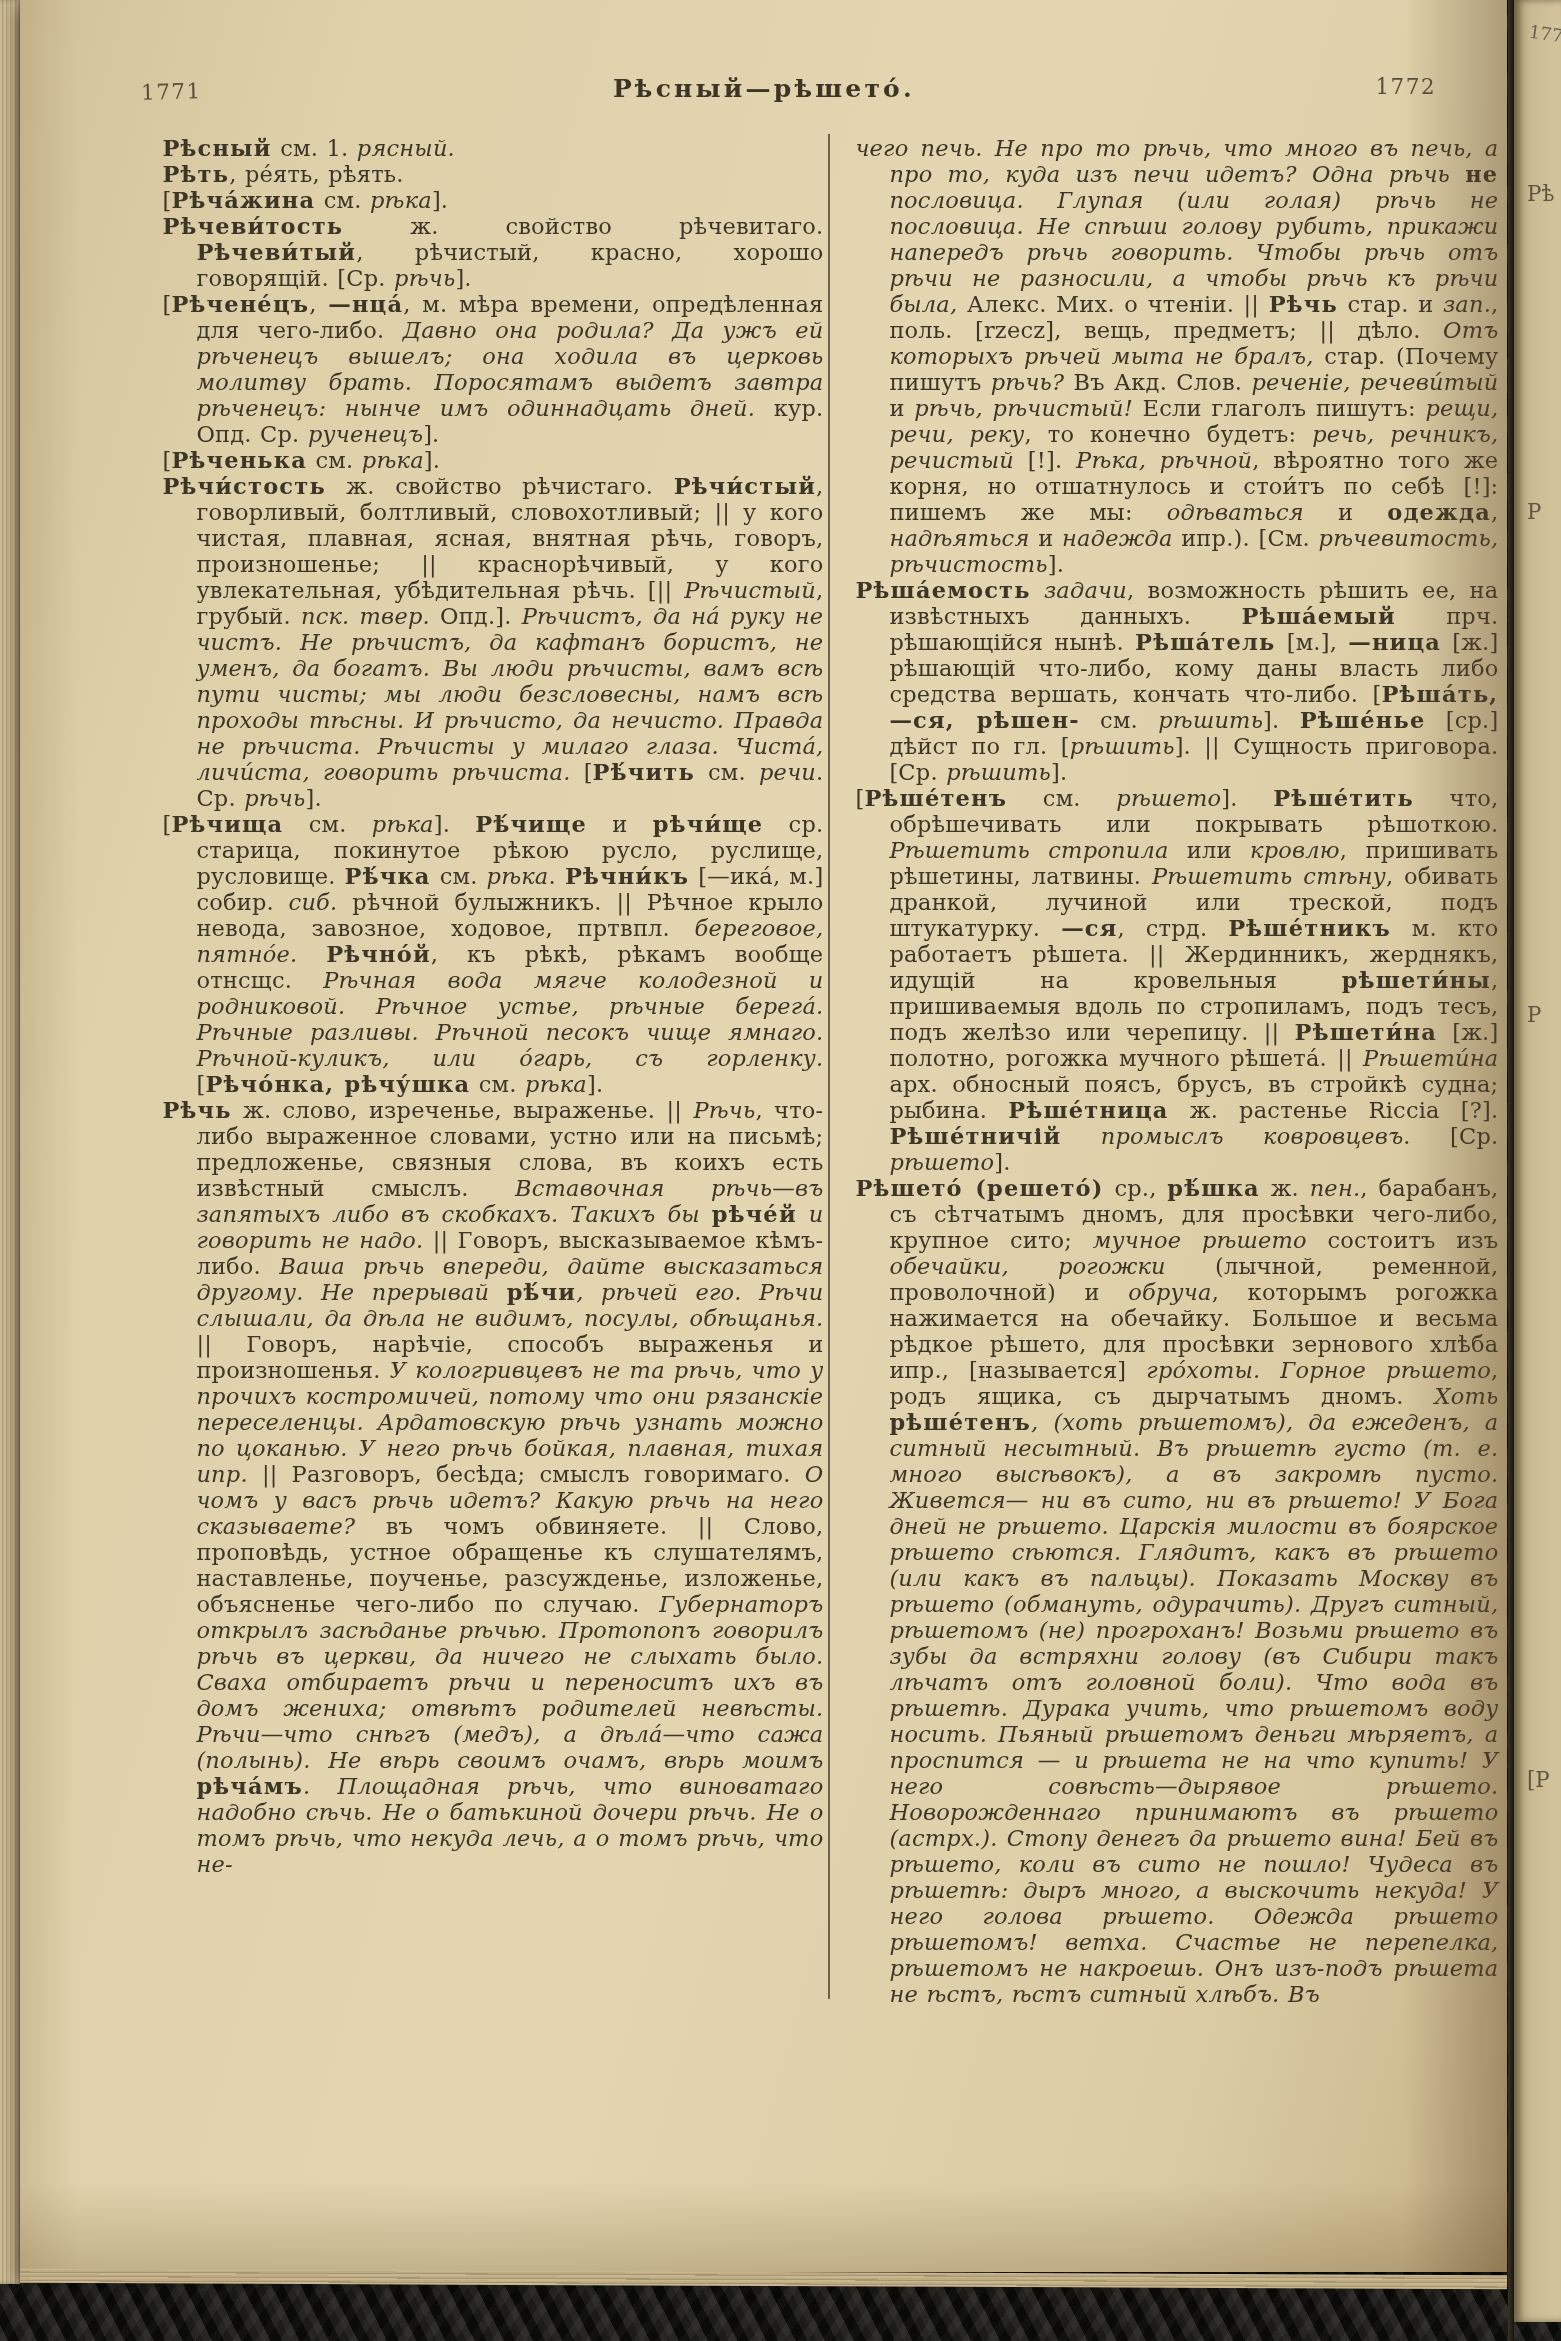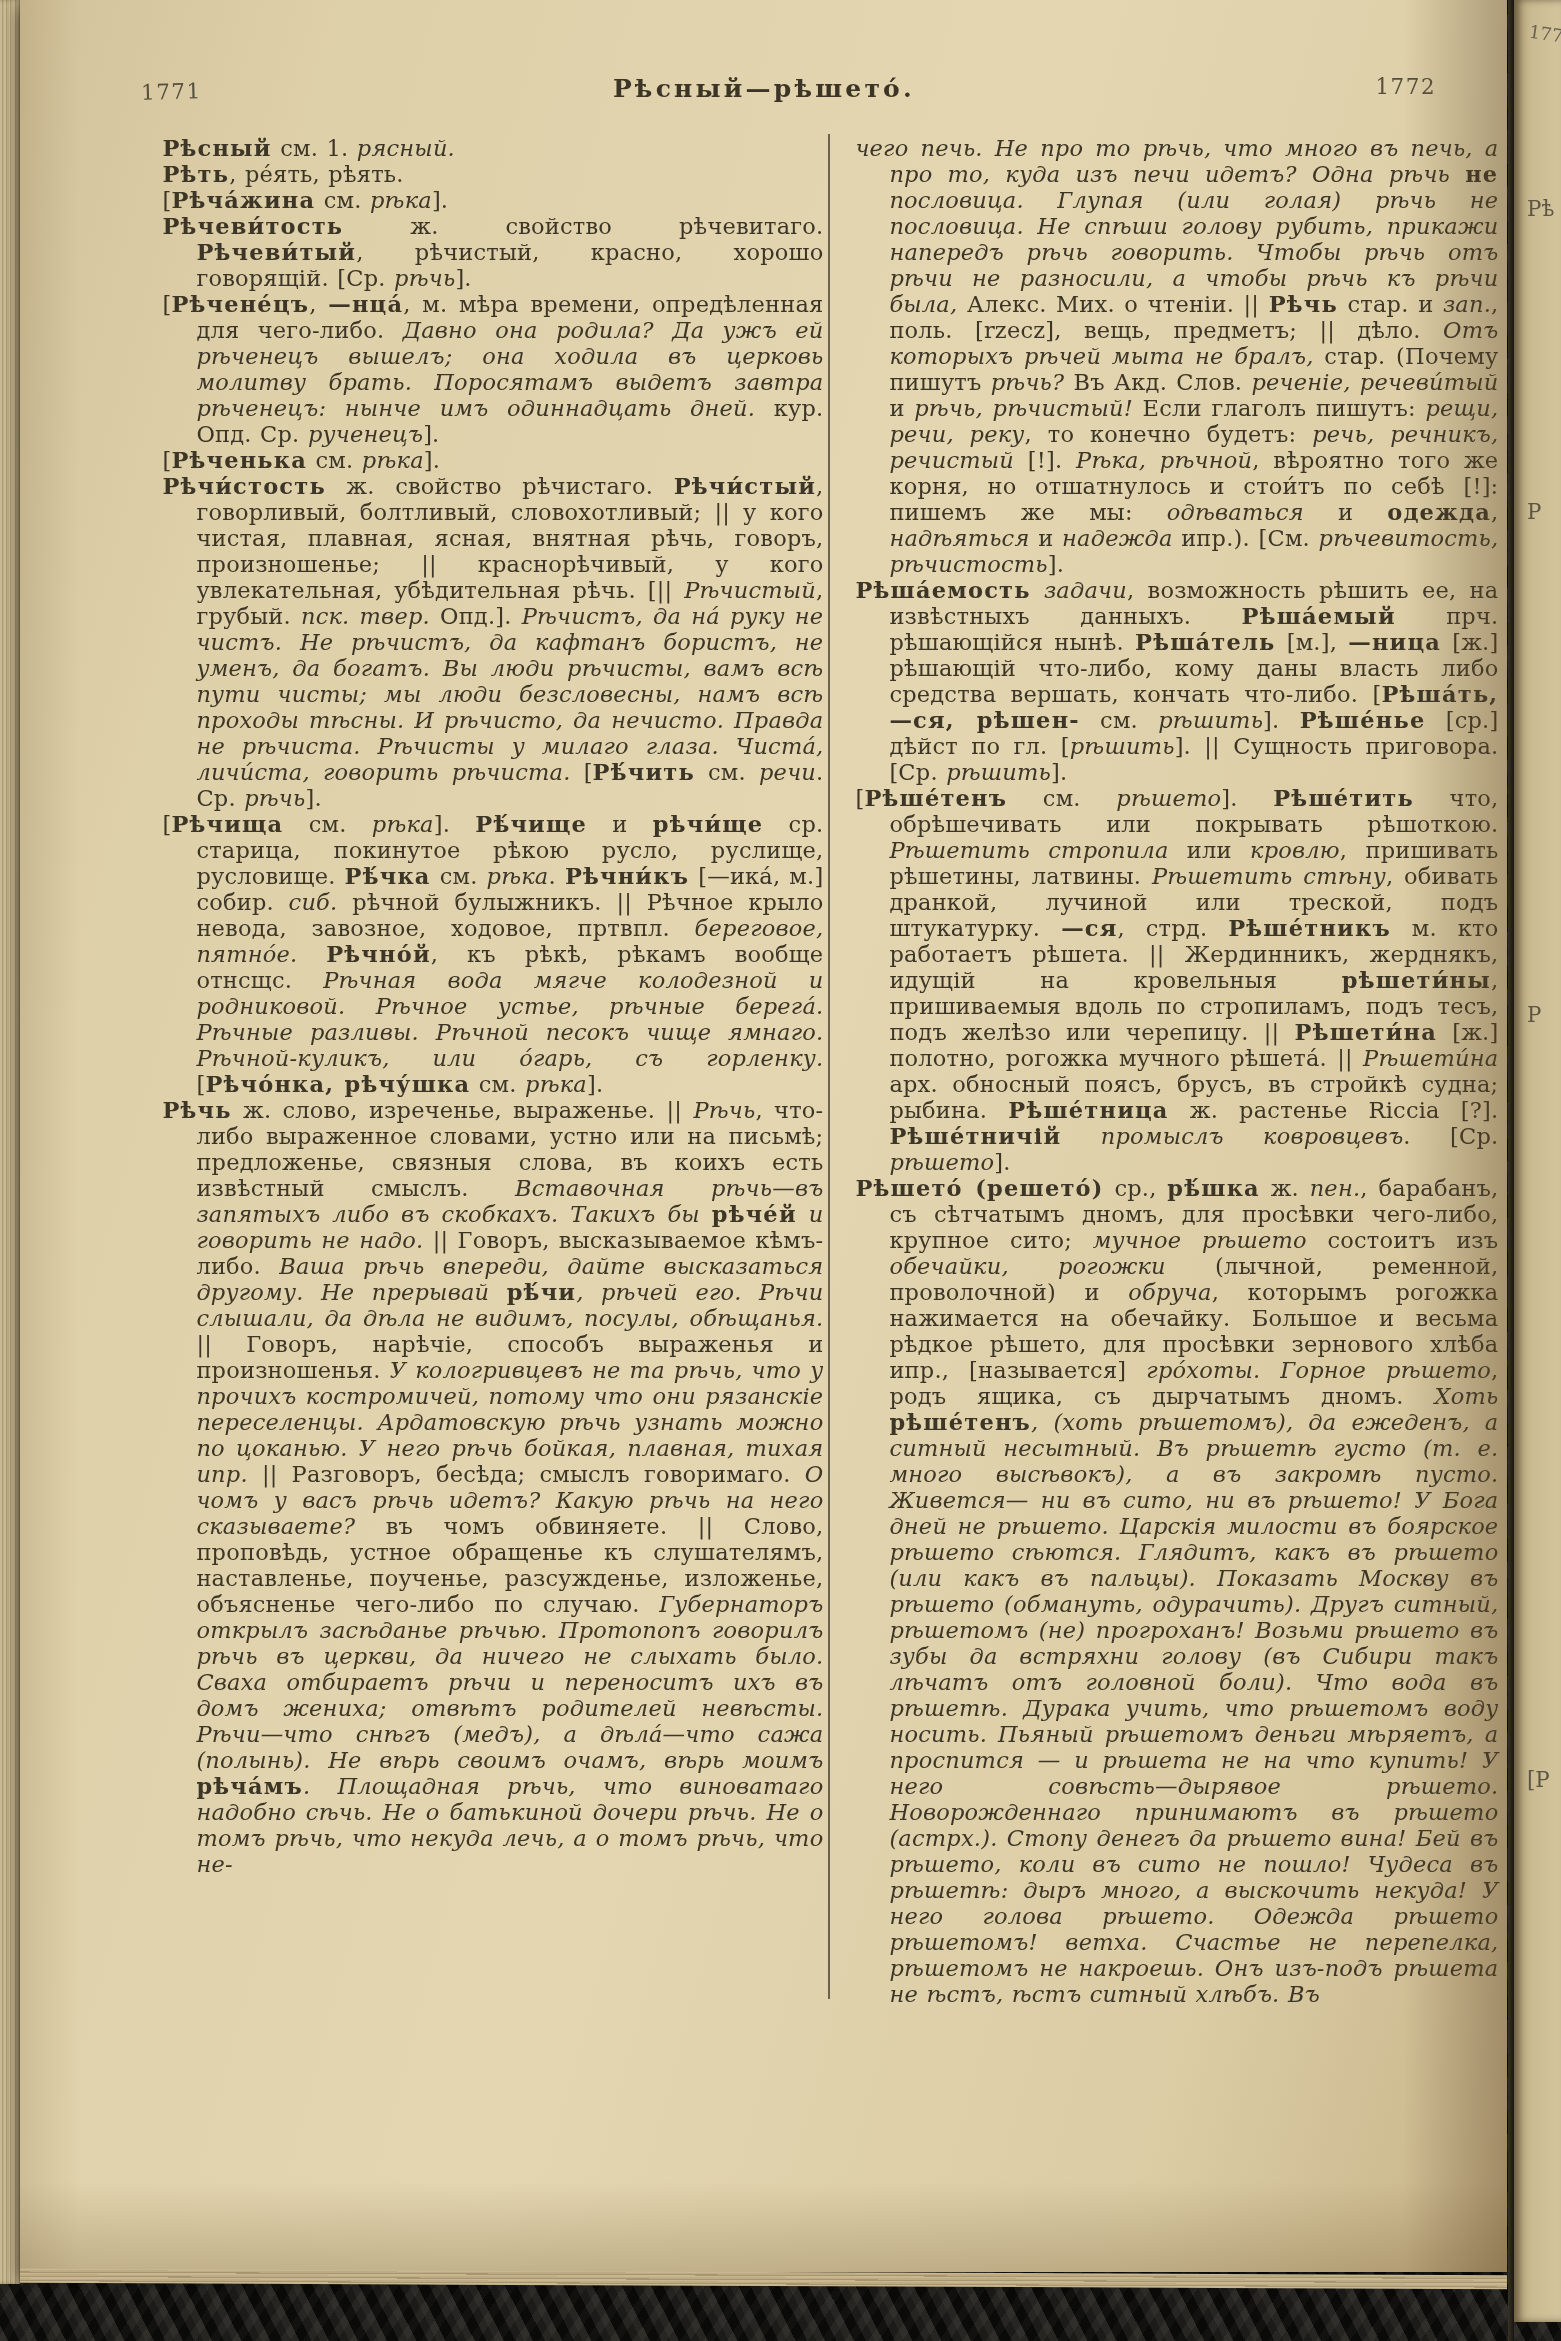--- a/index.html
+++ b/index.html
@@ -108,21 +108,21 @@
 
   </div>
 
   <div class="bottom-stack"></div>
 
   <div class="gutter-gap"></div>
 
   <div class="next-page">
     <div class="sliver-page-number">177</div>
     <div>
-        <div class="sliver-fragment" style="top: 196px;">Рѣ</div>
+        <div class="sliver-fragment" style="top: 181px;">Рѣ</div>
         <div class="sliver-fragment" style="top: 499px;">Р</div>
         <div class="sliver-fragment" style="top: 1002px;">Р</div>
         <div class="sliver-fragment" style="top: 1767px;">[Р</div>
       </div>
   </div>
 
 </div>
 
 
 </body></html>

